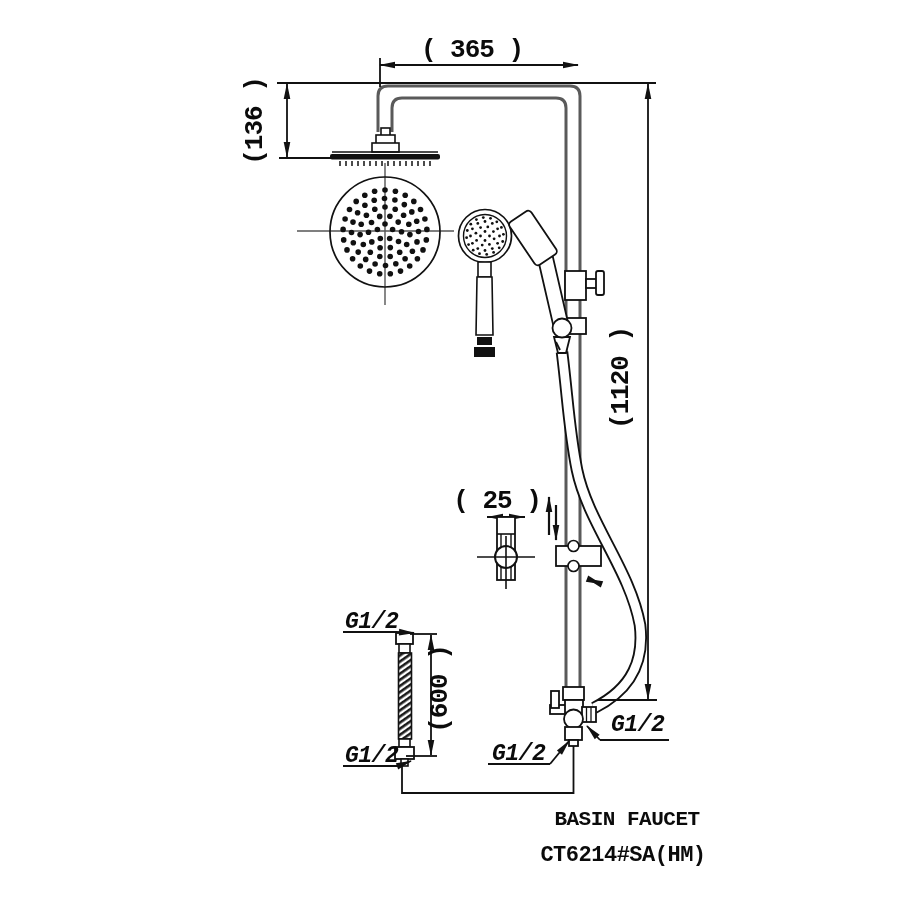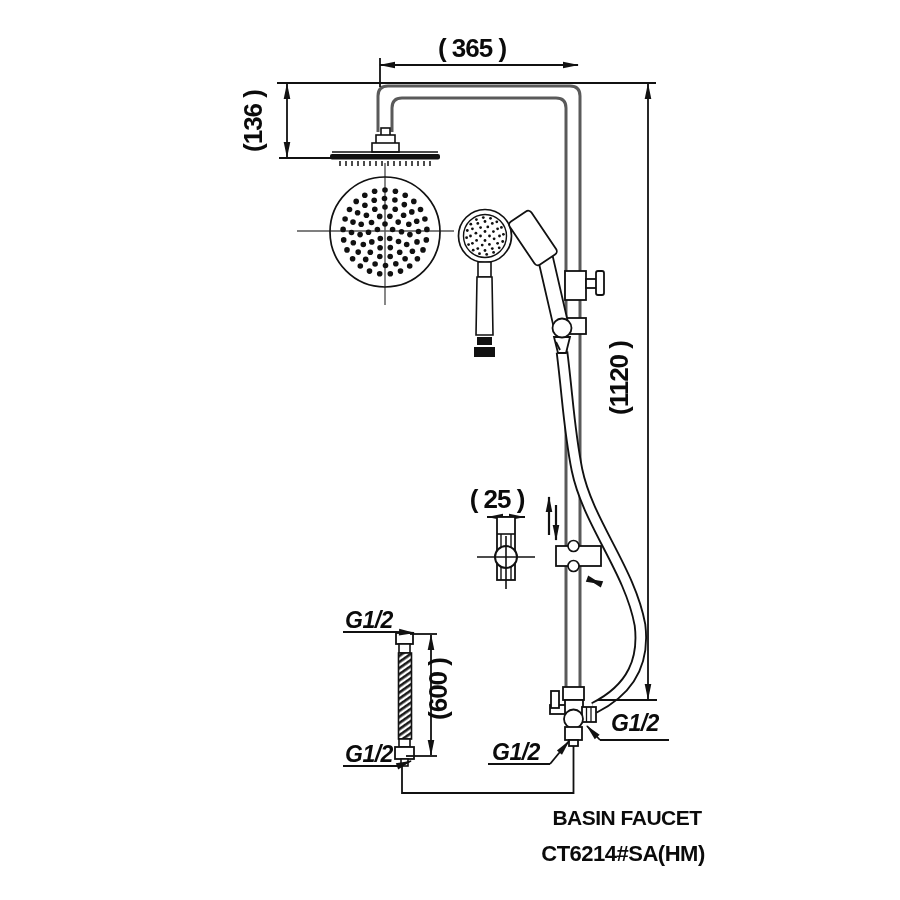--- a/index.html
+++ b/index.html
@@ -1,17 +1,17 @@
 <!DOCTYPE html>
 <html><head>
 <meta charset="utf-8">
 <style>
   html,body{margin:0;padding:0;background:#ffffff;}
   .stage{position:relative;width:900px;height:900px;background:#ffffff;overflow:hidden;
-         font-family:Liberation Sans, sans-serif;}
+         font-family:Liberation Mono, monospace;}
   svg text{fill:#0b0b0b;}
   .dim-text{font-size:26px;font-weight:bold;letter-spacing:-1px;}
   .g12-text{font-size:23px;font-weight:bold;font-style:italic;letter-spacing:-0.5px;}
   .cap-text{font-size:21px;font-weight:bold;letter-spacing:-0.5px;}
   .model-text{font-size:22px;font-weight:bold;letter-spacing:-0.5px;}
 </style>
 </head>
 <body>
 
 <div class="stage">

